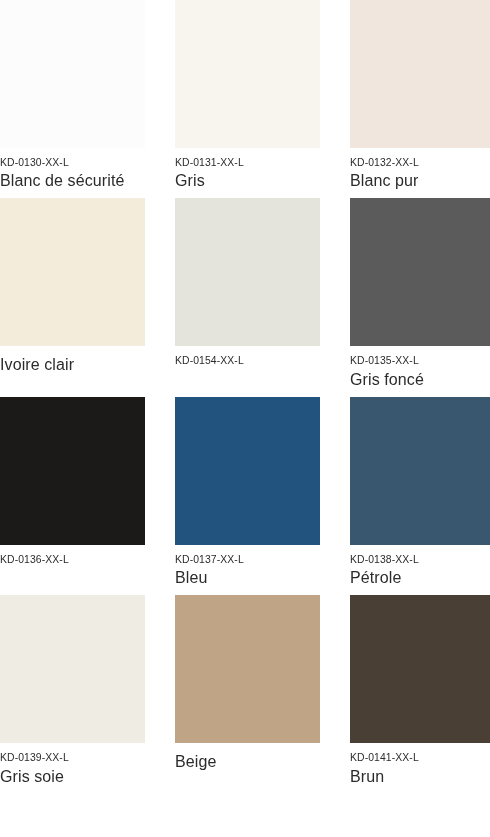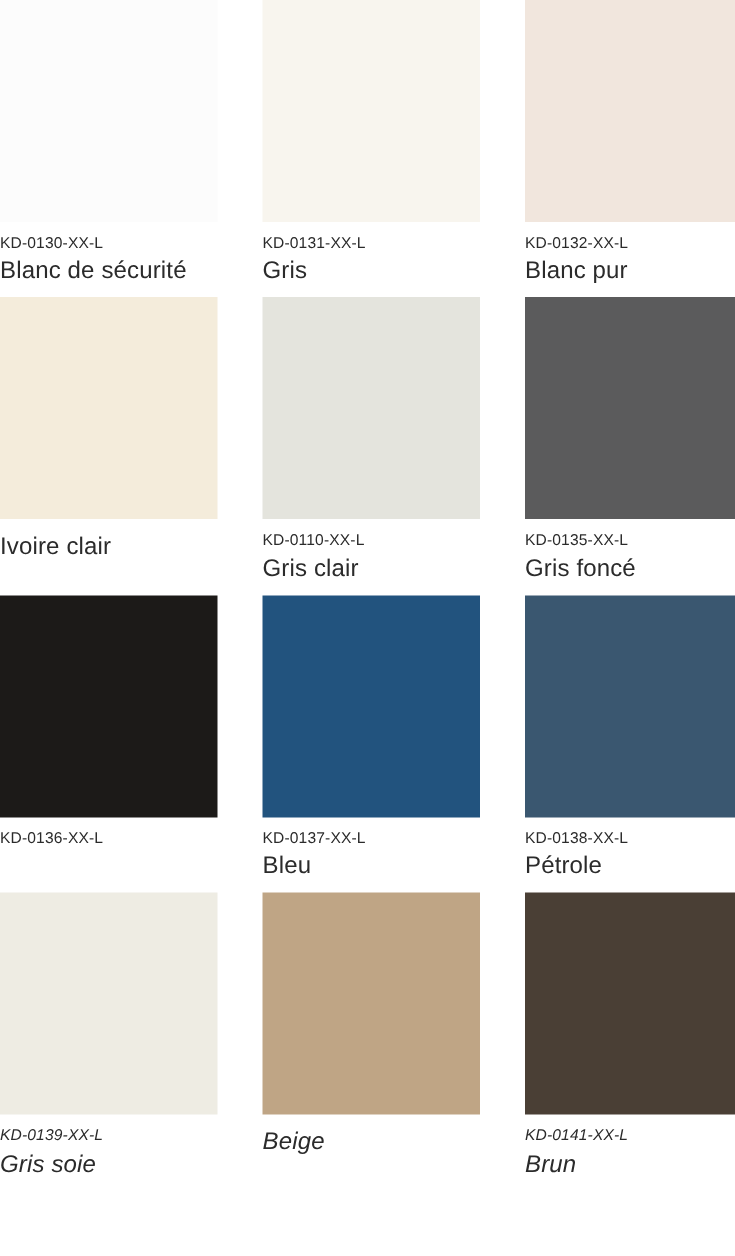--- a/index.html
+++ b/index.html
@@ -21,21 +21,20 @@
     flex-direction: column;
   }
   .swatch-row {
     display: flex;
     flex-direction: row;
     width: 490px;
     margin-bottom: 6px;
   }
   .swatch-row:last-child {
     margin-bottom: 0;
-    font-style: italic;
   }
   .swatch-cell {
     width: 145px;
     display: flex;
     flex-direction: column;
   }
   .swatch-gutter {
     width: 30px;
     flex: 0 0 30px;
   }
@@ -96,22 +95,21 @@
     <div class="swatch-cell">
       <div class="swatch-chip" style="background-color: rgb(244, 236, 219);"></div>
       <div class="swatch-caption">
         <div class="swatch-name">Ivoire clair</div>
       </div>
     </div>
     <div class="swatch-gutter"></div>
     <div class="swatch-cell">
       <div class="swatch-chip" style="background-color: rgb(228, 228, 221);"></div>
       <div class="swatch-caption">
-        <div class="swatch-code">KD-0110-XX-L</div>
-        <div class="swatch-name">Gris clair</div>
+        <div class="swatch-code">KD-0154-XX-L</div>
       </div>
     </div>
     <div class="swatch-gutter"></div>
     <div class="swatch-cell">
       <div class="swatch-chip" style="background-color: rgb(91, 91, 92);"></div>
       <div class="swatch-caption">
         <div class="swatch-code">KD-0135-XX-L</div>
         <div class="swatch-name">Gris foncé</div>
       </div>
     </div>

